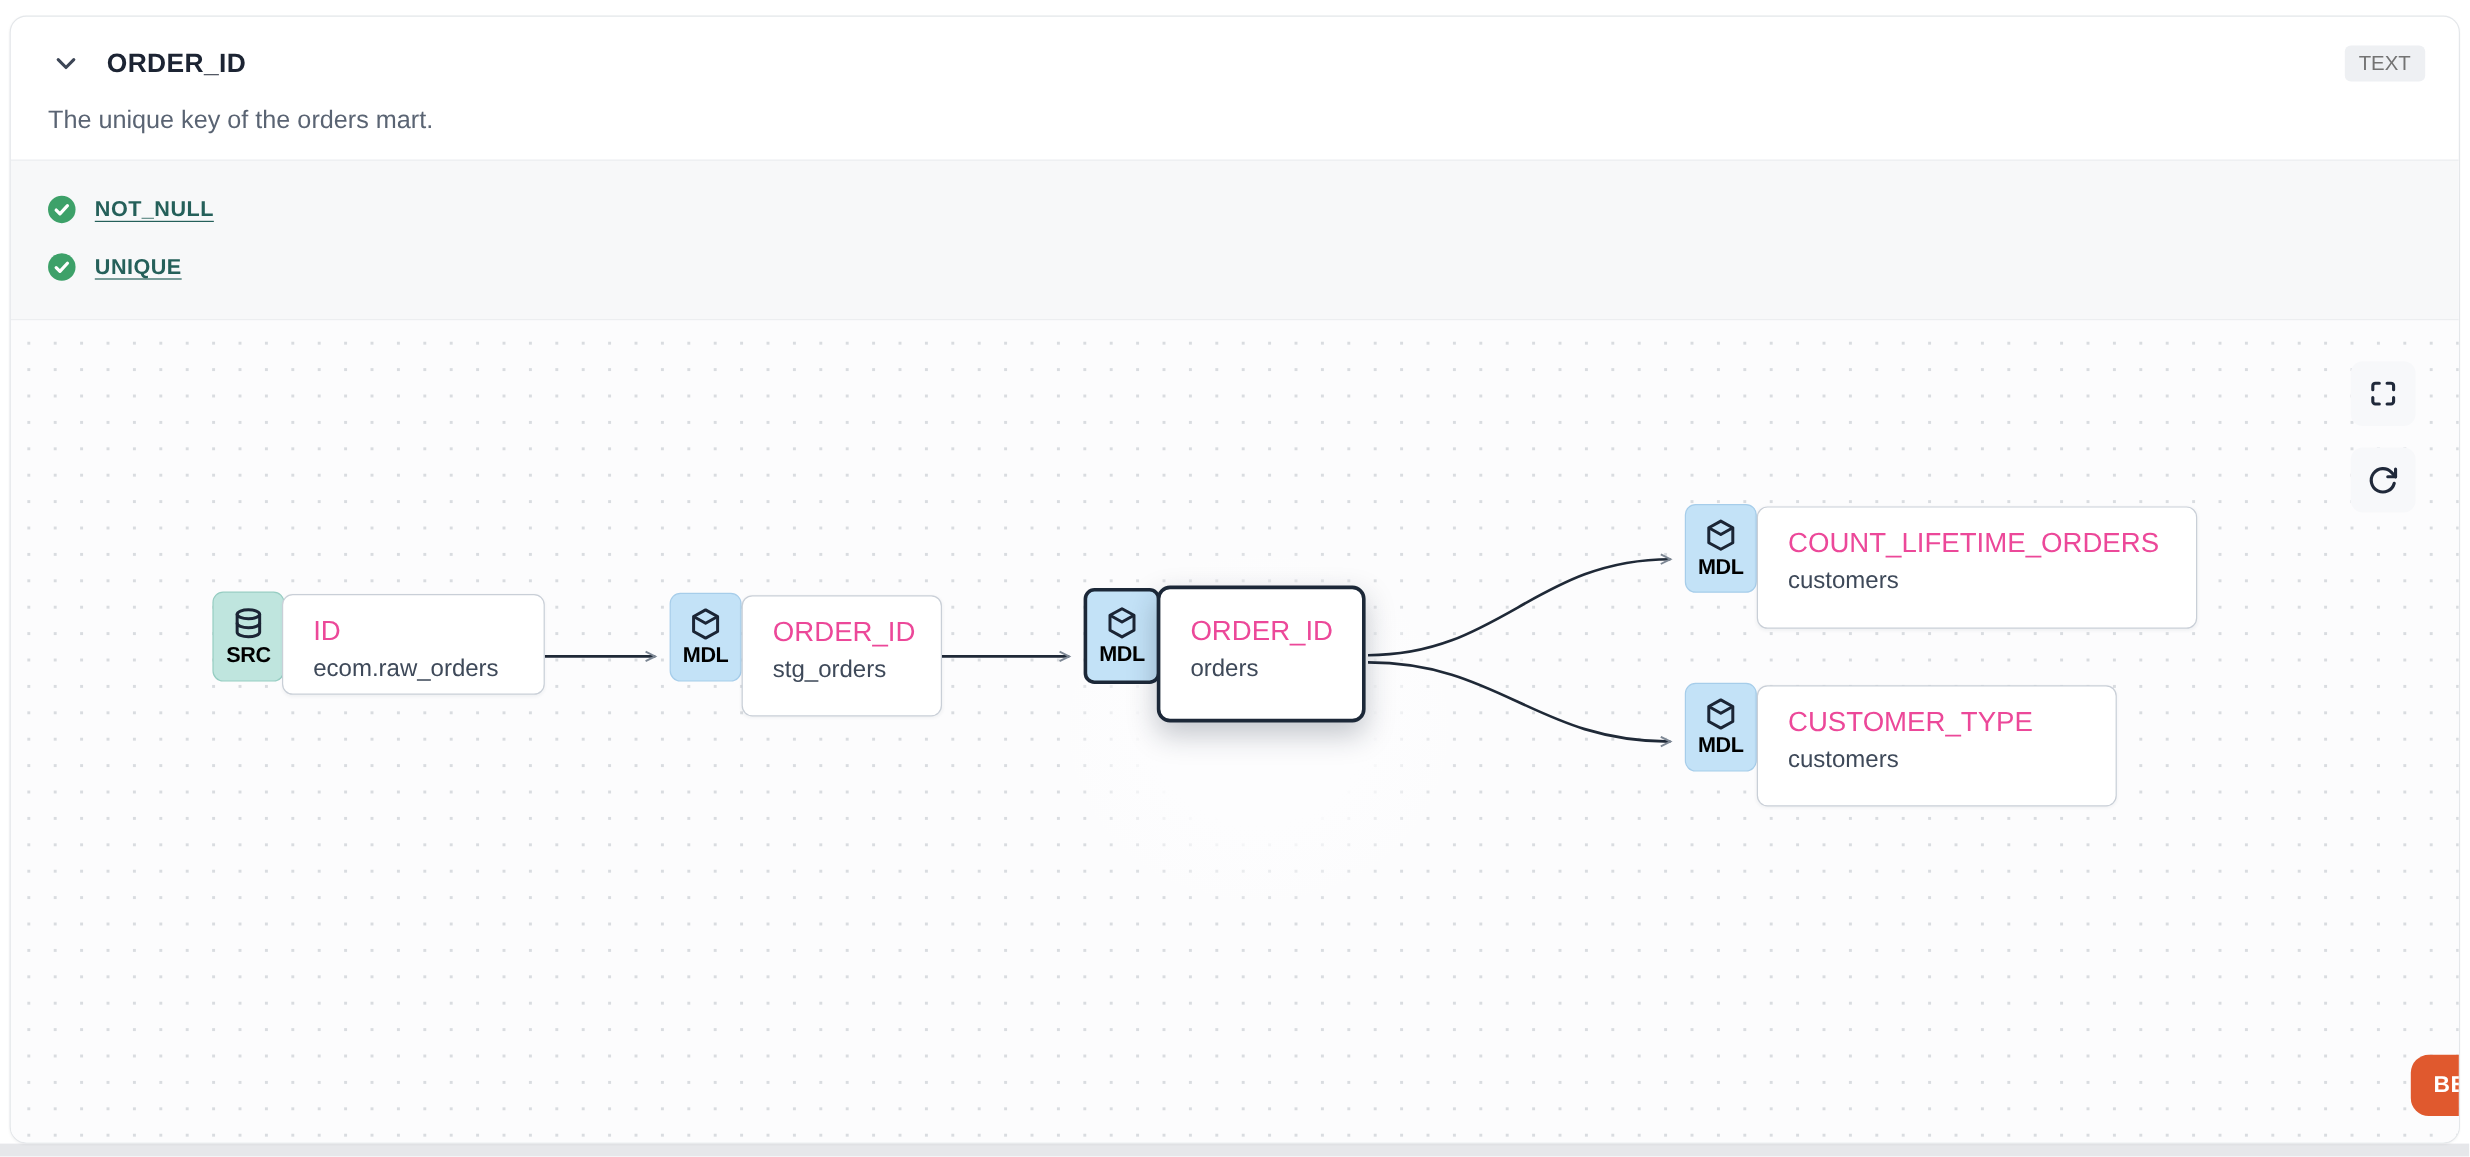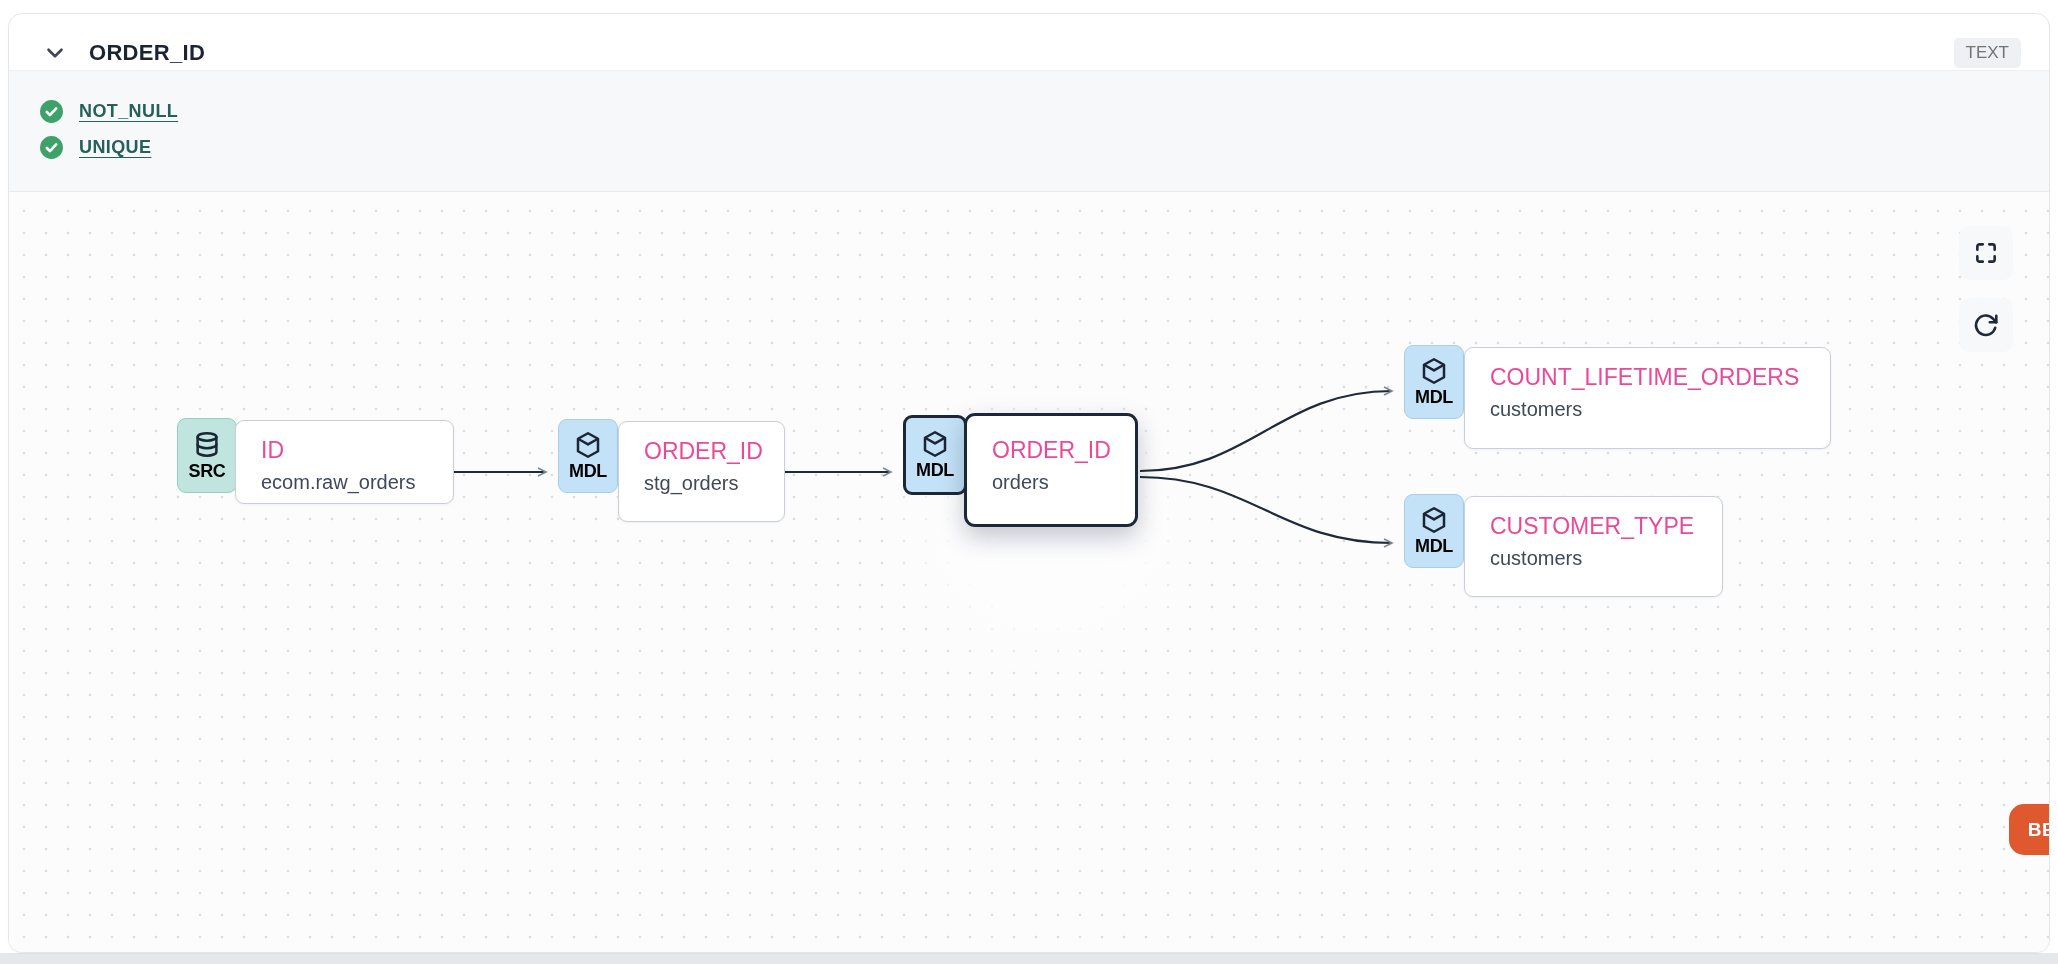--- a/index.html
+++ b/index.html
@@ -19,21 +19,21 @@
               display:flex; align-items:center; justify-content:center; margin-right:16px; }
   .title { font-size:22px; font-weight:700; color:#1c2433; letter-spacing:.3px; }
   .type-badge { margin-left:auto; background:#eef0f3; color:#737373; font-size:17px;
                 padding:5px 12px; border-radius:5px; }
   .description { margin:19px 0 20px 3px; font-size:21px; color:#5a6473; }
 
   
   .tests { background:#f7f8f9; border-top:1px solid #eceef0; border-bottom:1px solid #e9ebee;
            padding:22px 30px 26px 30px; }
   .test-row { display:flex; align-items:center; gap:15px; height:36px; }
-  .test-row + .test-row { margin-top:0; }
+  .test-row + .test-row { margin-top:12px; }
   .test-check { width:25px; height:25px; flex:0 0 auto; }
   .test-link { font-size:18px; font-weight:700; color:#25605a; letter-spacing:.4px;
                text-decoration:underline; text-underline-offset:4px; cursor:pointer; }
 
   
   .canvas { position:relative; flex:1; background-color:#fcfcfd;
             background-image:radial-gradient(#d9dce0 1.5px, transparent 1.6px);
             background-size:22px 22px; background-position:4px 8px; }
   .edges { position:absolute; left:0; top:0; z-index:1; }
   .glow { position:absolute; left:820px; top:140px; width:440px; height:400px; z-index:0;
@@ -72,20 +72,21 @@
     <div class="header">
       <div class="header-row">
         <button class="chev-btn">
           <svg width="26" height="26" viewBox="0 0 24 24" fill="none" stroke="#3d4656" stroke-width="2.4" stroke-linecap="round" stroke-linejoin="round">
             <polyline points="6 9 12 15 18 9"></polyline>
           </svg>
         </button>
         <span class="title">ORDER_ID</span>
         <span class="type-badge">TEXT</span>
       </div>
+      <div class="description">The unique key of the orders mart.</div>
     </div>
 
     <div class="tests">
       <div class="test-row">
         <svg class="test-check" viewBox="0 0 24 24">
           <circle cx="12" cy="12" r="11" fill="#3da169"></circle>
           <polyline points="7.5 12.5 10.5 15.5 16.5 9" fill="none" stroke="#fff" stroke-width="2.6" stroke-linecap="round" stroke-linejoin="round"></polyline>
         </svg>
         <a class="test-link">NOT_NULL</a>
       </div>
@@ -171,21 +172,21 @@
       </div>
 
       <div class="node">
         <div class="badge badge-mdl" style="left:1395px; top:302px; width:60px; height:74px;">
           <svg viewBox="0 0 24 24" fill="none" stroke="#1b2535" stroke-width="2" stroke-linejoin="round">
             <path d="M12 2.6 L20 7 L20 17 L12 21.4 L4 17 L4 7 Z"></path>
             <path d="M4 7 L12 11.5 L20 7"></path>
           </svg>
           <span class="badge-label">MDL</span>
         </div>
-        <div class="ncard" style="left:1455px; top:304px; width:259px; height:101px;">
+        <div class="ncard" style="left:1455px; top:304px; width:300px; height:101px;">
           <div class="ntitle">CUSTOMER_TYPE</div>
           <div class="nsub">customers</div>
         </div>
       </div>
 
       <button class="ctrl-btn" style="left:1950px; top:34px;">
         <svg width="26" height="26" viewBox="0 0 24 24" fill="none" stroke="#20293a" stroke-width="2.4" stroke-linecap="round" stroke-linejoin="round">
           <path d="M4 9 V6 a2 2 0 0 1 2-2 h3"></path>
           <path d="M15 4 h3 a2 2 0 0 1 2 2 v3"></path>
           <path d="M20 15 v3 a2 2 0 0 1-2 2 h-3"></path>

